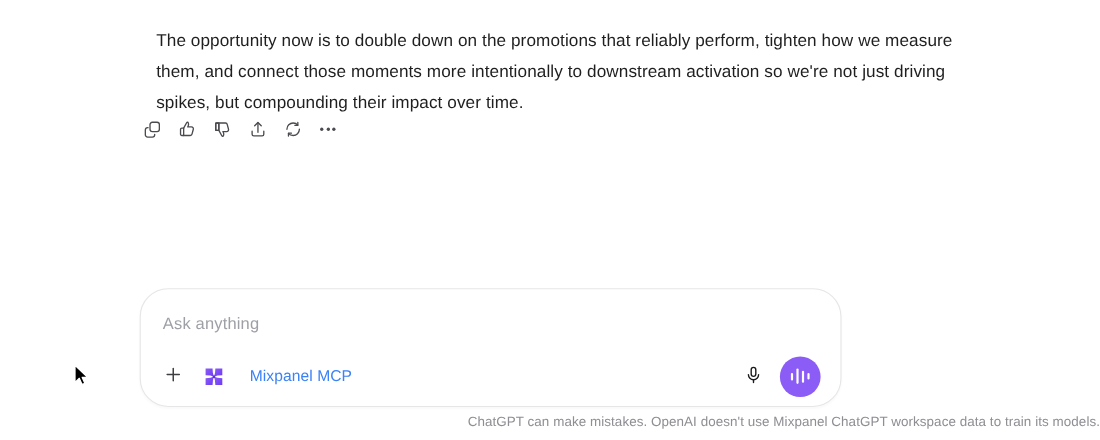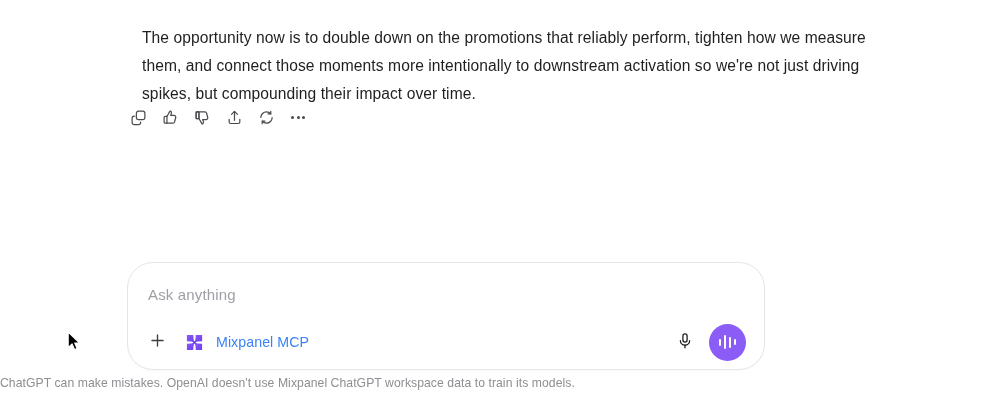--- a/index.html
+++ b/index.html
@@ -118,21 +118,21 @@
     justify-content: center;
     border: none;
     background: transparent;
     padding: 0;
     cursor: pointer;
     color: #3d3d42;
   }
   .mcp-chip {
     display: flex;
     align-items: center;
-    gap: 12px;
+    gap: 23px;
     margin-left: 15px;
     cursor: pointer;
     background: transparent;
     border: none;
     padding: 0;
     justify-content: space-between;
   }
   .mcp-logo {
     width: 19px;
     height: 19px;
@@ -182,21 +182,21 @@
   .voice-btn i.b2 { height: 14px; }
   .voice-btn i.b3 { height: 11px; }
   .voice-btn i.b4 { height: 6px; }
 
   
   .footer-note {
     position: absolute;
     left: 0;
     right: 0;
     top: 376px;
-    text-align: left;
+    text-align: right;
     font-size: 12.2px;
     color: #8e8e93;
     letter-spacing: 0.005em;
   }
 
   
   .cursor {
     position: absolute;
     left: 67px;
     top: 331px;

